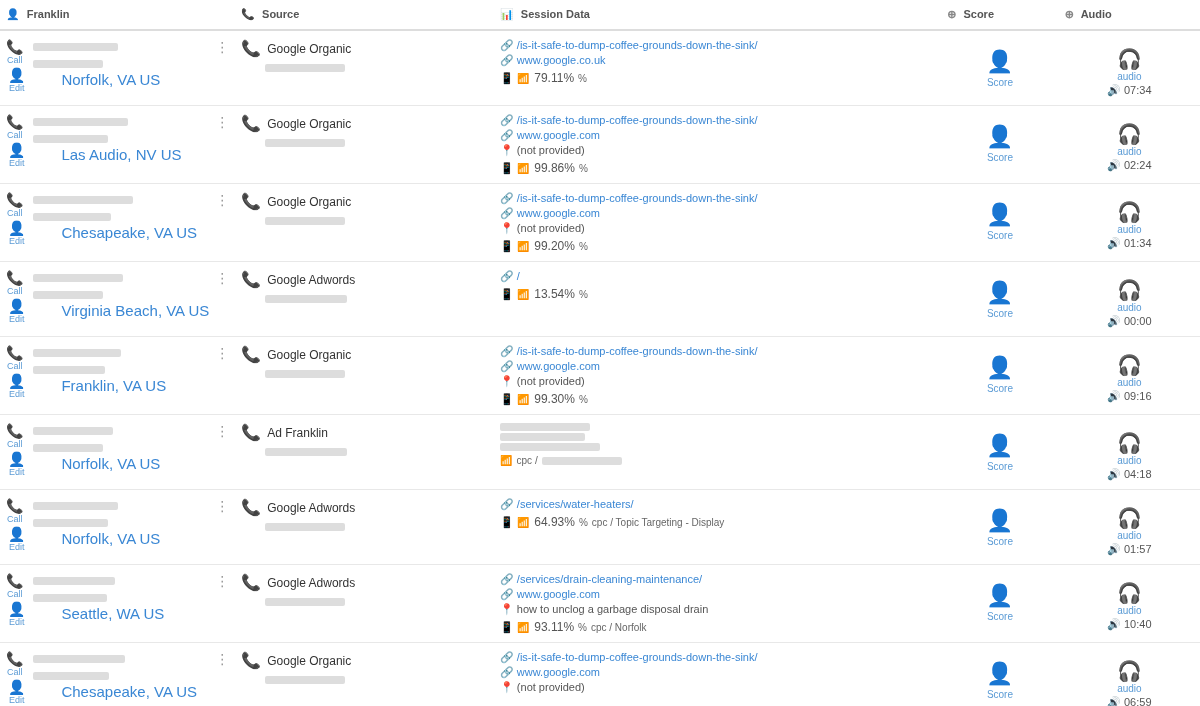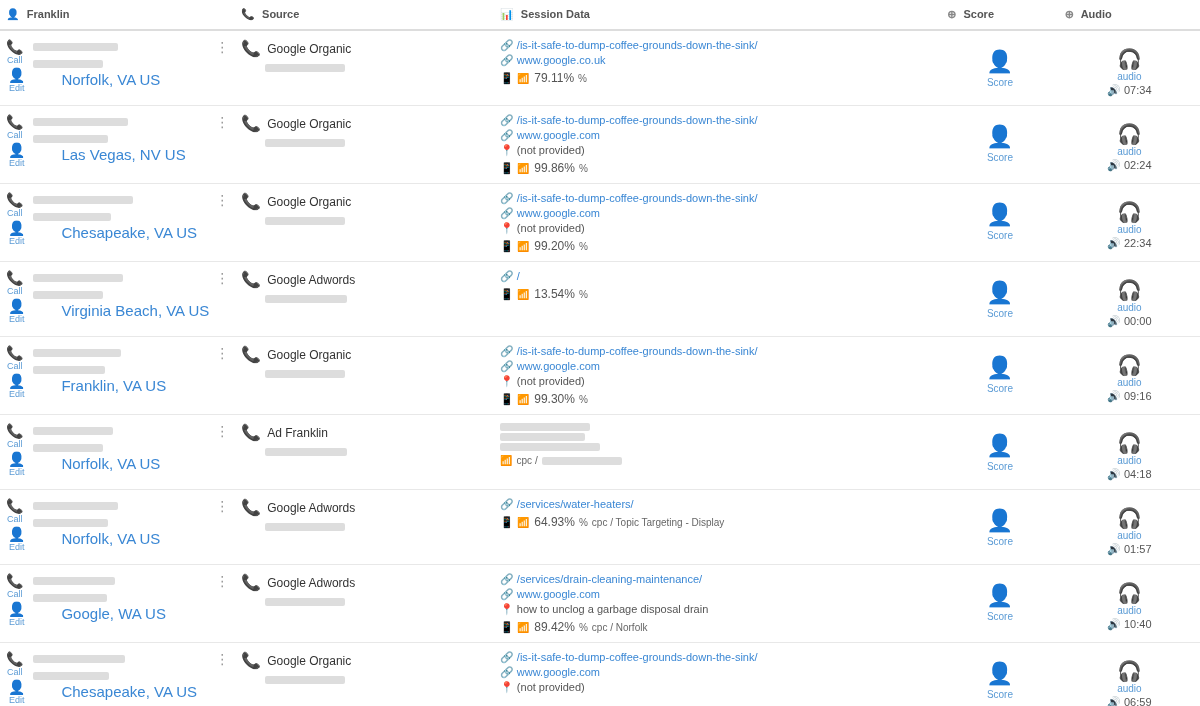--- a/index.html
+++ b/index.html
@@ -291,21 +291,21 @@
           <span style="font-size:14px;color:#5b9bd5;">👤</span>
           <span style="font-size:9px;color:#5b9bd5;">Edit</span>
         </div>
       </div>
       <div class="contact-info">
         <div class="name-row">
           <span class="redact" style="width:95px;"></span>
           <span class="three-dots">⋮</span>
         </div>
         <span class="redact" style="width:75px;margin-top:2px;"></span>
-        <a class="contact-location">Las Vegas, NV US</a>
+        <a class="contact-location">Las Audio, NV US</a>
       </div>
     </div>
   </td>
           <td class="col-source">
     <div class="source-cell">
       <div class="source-top">
         <span class="phone-green">📞</span>
         <span class="source-name">Google Organic</span>
       </div>
       <span class="redact" style="width:80px;margin-left:24px;margin-top:3px;"></span>
@@ -386,21 +386,21 @@
           <td class="col-score">
     <div class="score-cell">
       <span class="score-icon">👤</span>
       <span class="score-label">Score</span>
     </div>
   </td>
           <td class="col-audio">
     <div class="audio-cell">
       <span class="audio-icon">🎧</span>
       <span class="audio-label">audio</span>
-      <span class="audio-time">🔊 22:34</span>
+      <span class="audio-time">🔊 01:34</span>
     </div>
   </td>
         </tr>
         <tr>
           <td class="col-contact">
     <div class="contact-row-inner">
       <div class="contact-actions">
         <div class="call-btn">
           <span class="call-icon">📞</span>
           <span style="font-size:9px;color:#5b9bd5;">Call</span>
@@ -641,42 +641,42 @@
           <span style="font-size:14px;color:#5b9bd5;">👤</span>
           <span style="font-size:9px;color:#5b9bd5;">Edit</span>
         </div>
       </div>
       <div class="contact-info">
         <div class="name-row">
           <span class="redact" style="width:82px;"></span>
           <span class="three-dots">⋮</span>
         </div>
         <span class="redact" style="width:74px;margin-top:2px;"></span>
-        <a class="contact-location">Google, WA US</a>
+        <a class="contact-location">Seattle, WA US</a>
       </div>
     </div>
   </td>
           <td class="col-source">
     <div class="source-cell">
       <div class="source-top">
         <span class="phone-green">📞</span>
         <span class="source-name">Google Adwords</span>
       </div>
       <span class="redact" style="width:80px;margin-left:24px;margin-top:3px;"></span>
     </div>
   </td>
           <td class="col-session">
             <div class="session-cell">
               <a class="session-link">🔗 /services/drain-cleaning-maintenance/</a>
               <span class="session-ref">🔗 www.google.com</span>
               <span class="session-keyword">📍 how to unclog a garbage disposal drain</span>
               <div class="session-bottom">
                 <span class="mobile-icon">📱</span>
                 <span class="bar-icon">📶</span>
-                <span class="percent">89.42%</span>
+                <span class="percent">93.11%</span>
                 <span style="font-size:10px;">%</span>
                 <span class="cpc-label">cpc / Norfolk</span>
               </div>
             </div>
           </td>
           <td class="col-score">
     <div class="score-cell">
       <span class="score-icon">👤</span>
       <span class="score-label">Score</span>
     </div>

